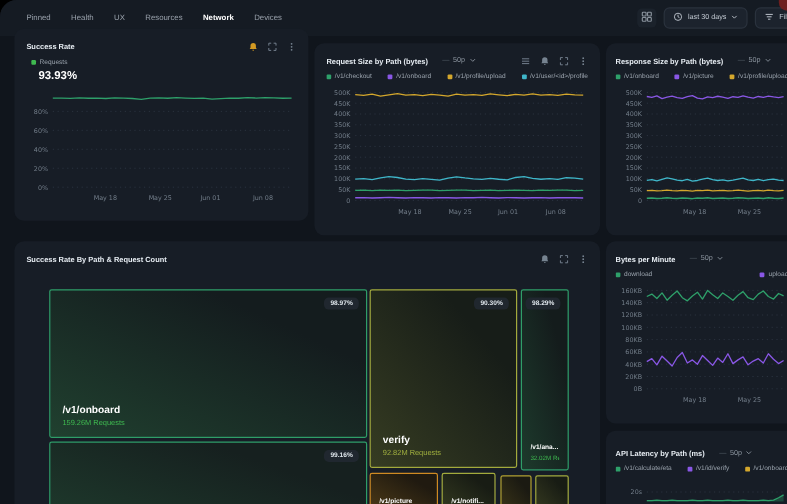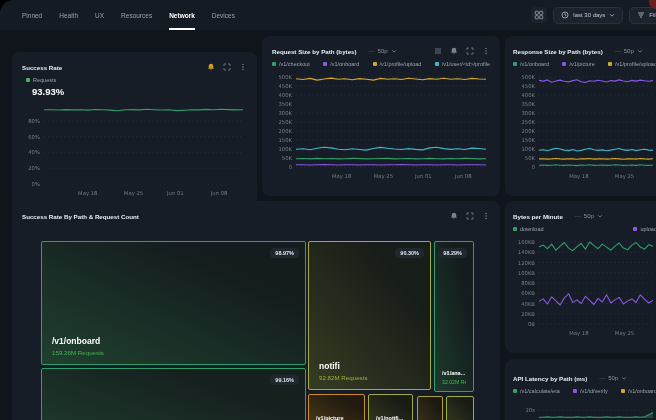--- a/index.html
+++ b/index.html
@@ -80,21 +80,21 @@
         <div class="pill pill-filter">
           <span><svg width="8" height="8" viewBox="0 0 16 16" fill="none" stroke="currentColor" stroke-width="1.6">
                 <path d="M2 4h12M4 8h8M6 12h4"></path>
               </svg></span>
           <span>Filter/Co</span>
         </div>
       </div>
       <div class="corner-red"></div>
     </div>
 
-    <div class="card" style="left:12px;top:52px;width:245px;height:160px">
+    <div class="card" style="left:12px;top:24px;width:245px;height:160px">
       <div class="card-head">
         <span class="card-title">Success Rate</span>
         <span class="head-icons">
           <span class="hicon bell-alert">
               <svg width="8" height="8" viewBox="0 0 16 16" fill="currentColor">
                 <path d="M8 1.5A4.5 4.5 0 0 0 3.5 6v3.2L2.2 11.5h11.6L12.5 9.2V6A4.5 4.5 0 0 0 8 1.5zM6.5 13a1.5 1.5 0 0 0 3 0z"></path>
               </svg>
             </span>
           <span class="hicon">
               <svg width="8" height="8" viewBox="0 0 16 16" fill="none" stroke="currentColor" stroke-width="1.6">
@@ -307,21 +307,21 @@
           <div class="tm-box" style="left: 0px; top: 0px; width: 265px; height: 124px; border-color: rgb(47, 158, 104); background: linear-gradient(to right top, rgb(32, 64, 47), rgb(20, 28, 30) 75%);">
             <span class="tm-badge">98.97%</span>
             <div class="tm-label">/v1/onboard</div>
             <div class="tm-sub" style="color: rgb(63, 185, 80);">159.26M Requests</div>
           </div>
           <div class="tm-box" style="left: 0px; top: 127px; width: 265px; height: 96px; border-color: rgb(47, 158, 104); background: linear-gradient(to right top, rgb(32, 64, 47), rgb(22, 32, 31) 75%);">
             <span class="tm-badge">99.16%</span>
           </div>
           <div class="tm-box" style="left: 267px; top: 0px; width: 123px; height: 149px; border-color: rgb(163, 170, 60); background: linear-gradient(to right top, rgb(54, 60, 34), rgb(23, 29, 24) 75%);">
             <span class="tm-badge">90.30%</span>
-            <div class="tm-label">notifi</div>
+            <div class="tm-label">verify</div>
             <div class="tm-sub" style="color: rgb(159, 174, 62);">92.82M Requests</div>
           </div>
           <div class="tm-box sm" style="left: 393px; top: 0px; width: 40px; height: 151px; border-color: rgb(47, 158, 104); background: linear-gradient(to right top, rgb(29, 58, 44), rgb(20, 28, 28) 75%);">
             <span class="tm-badge">98.29%</span>
             <div class="tm-label">/v1/ana...</div>
             <div class="tm-sub" style="color: rgb(63, 185, 80);">32.02M Re...</div>
           </div>
           <div class="tm-box sm" style="left: 267px; top: 153px; width: 57px; height: 34px; border-color: rgb(207, 138, 34); background: linear-gradient(to right top, rgb(76, 58, 23), rgb(32, 26, 16) 75%);">
             <div class="tm-label">/v1/picture</div>
           </div>

